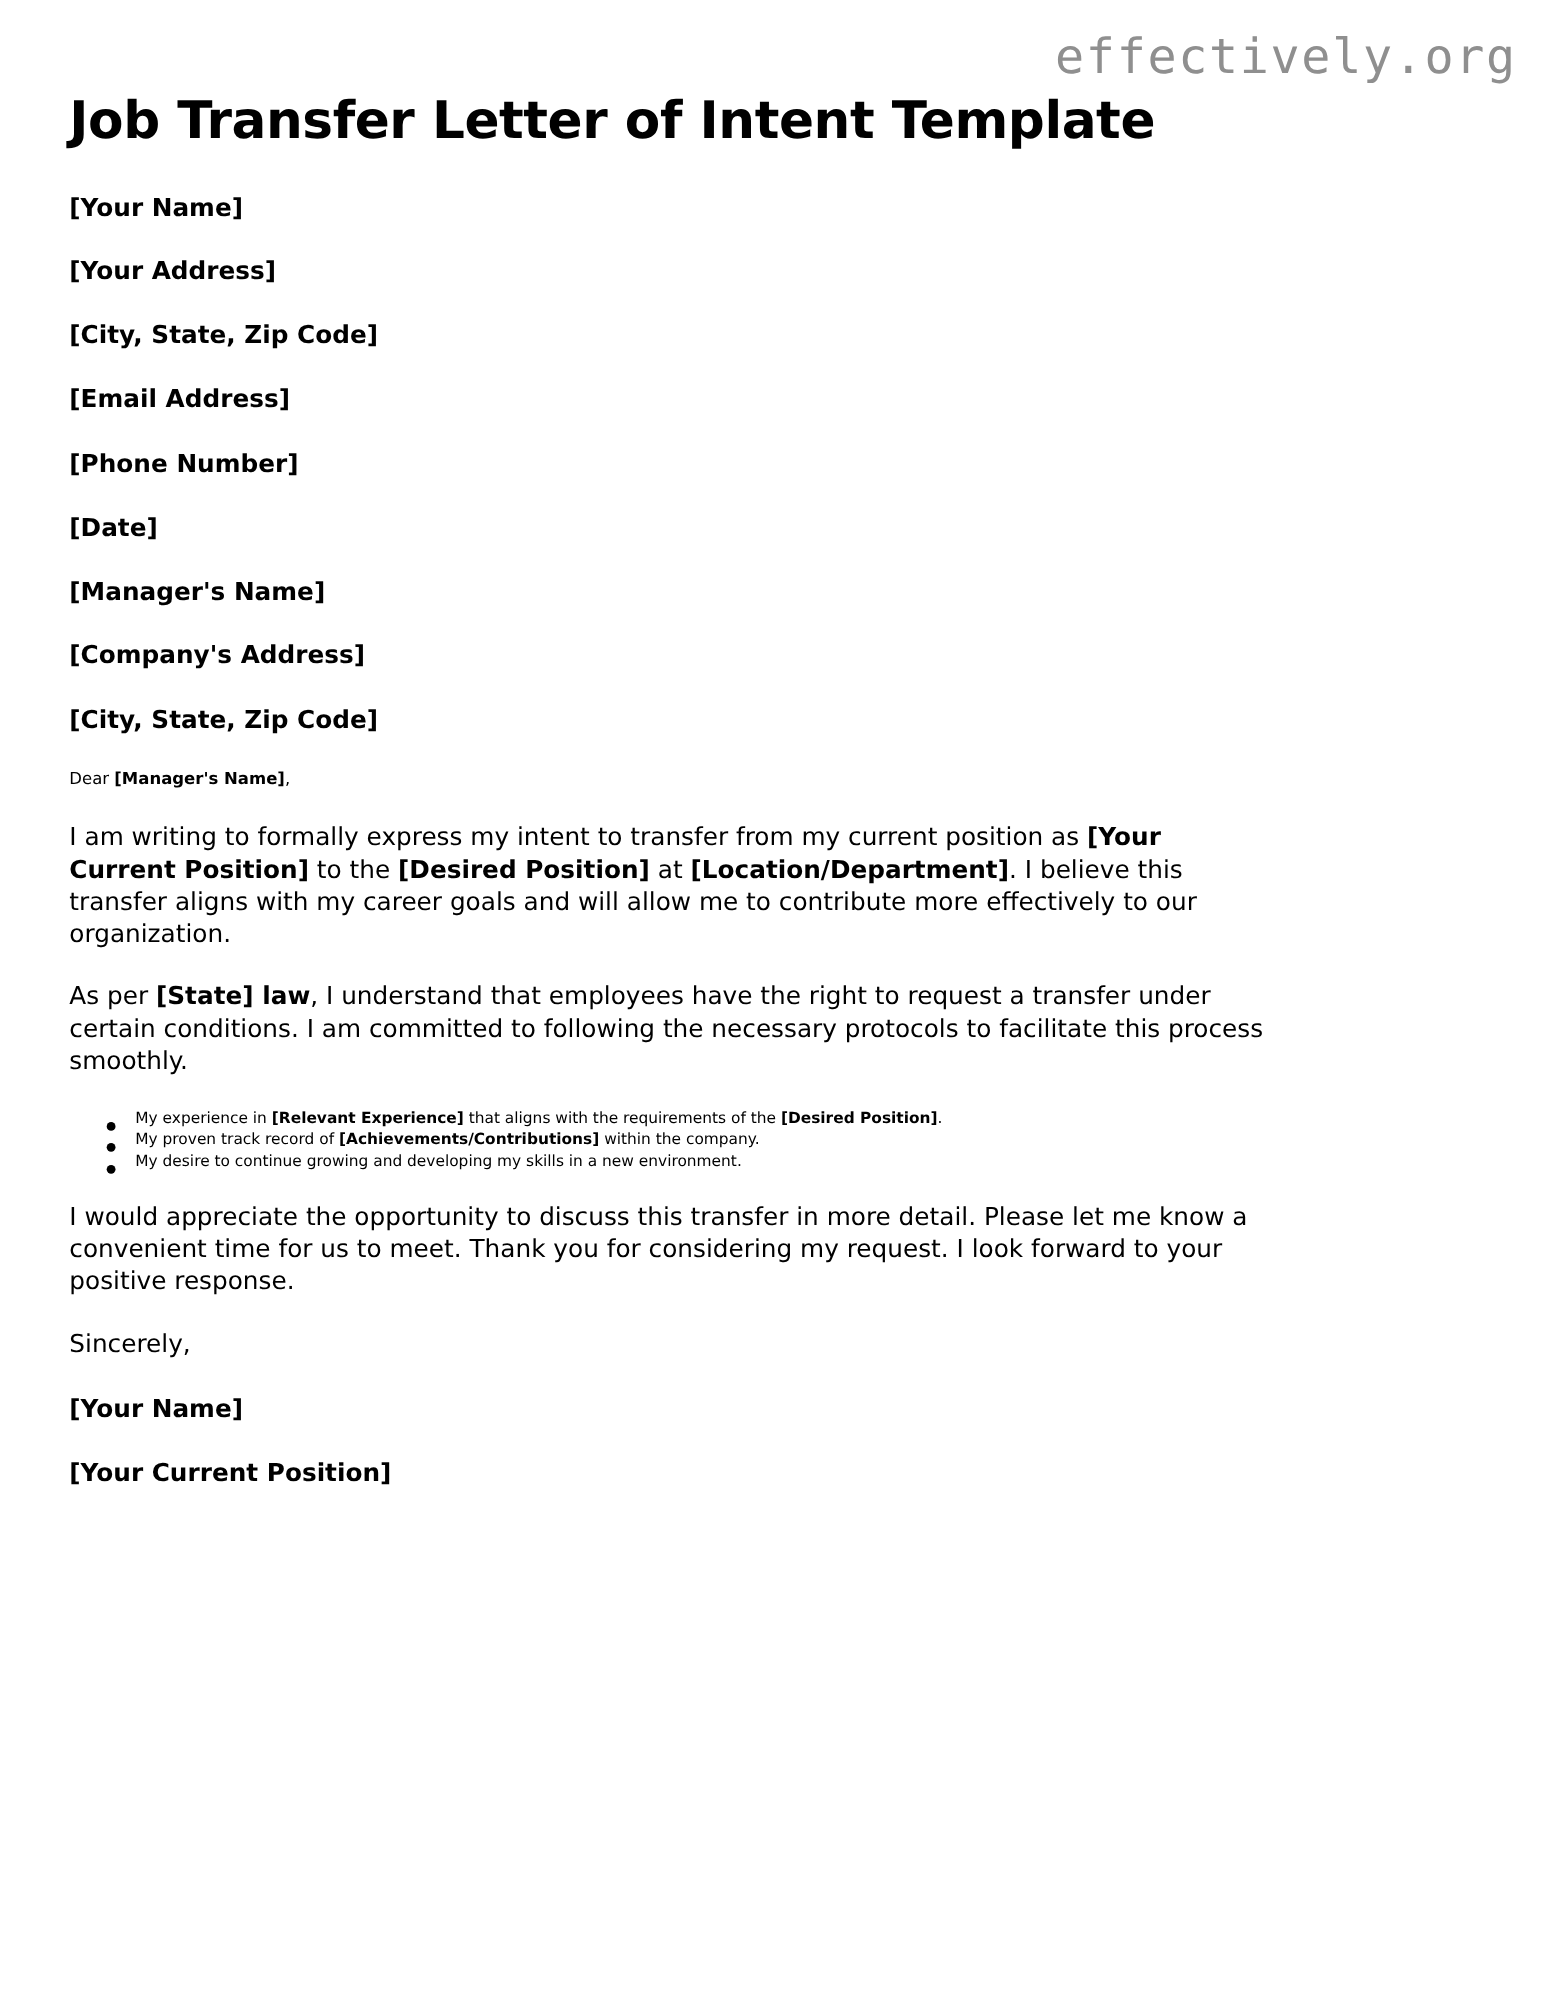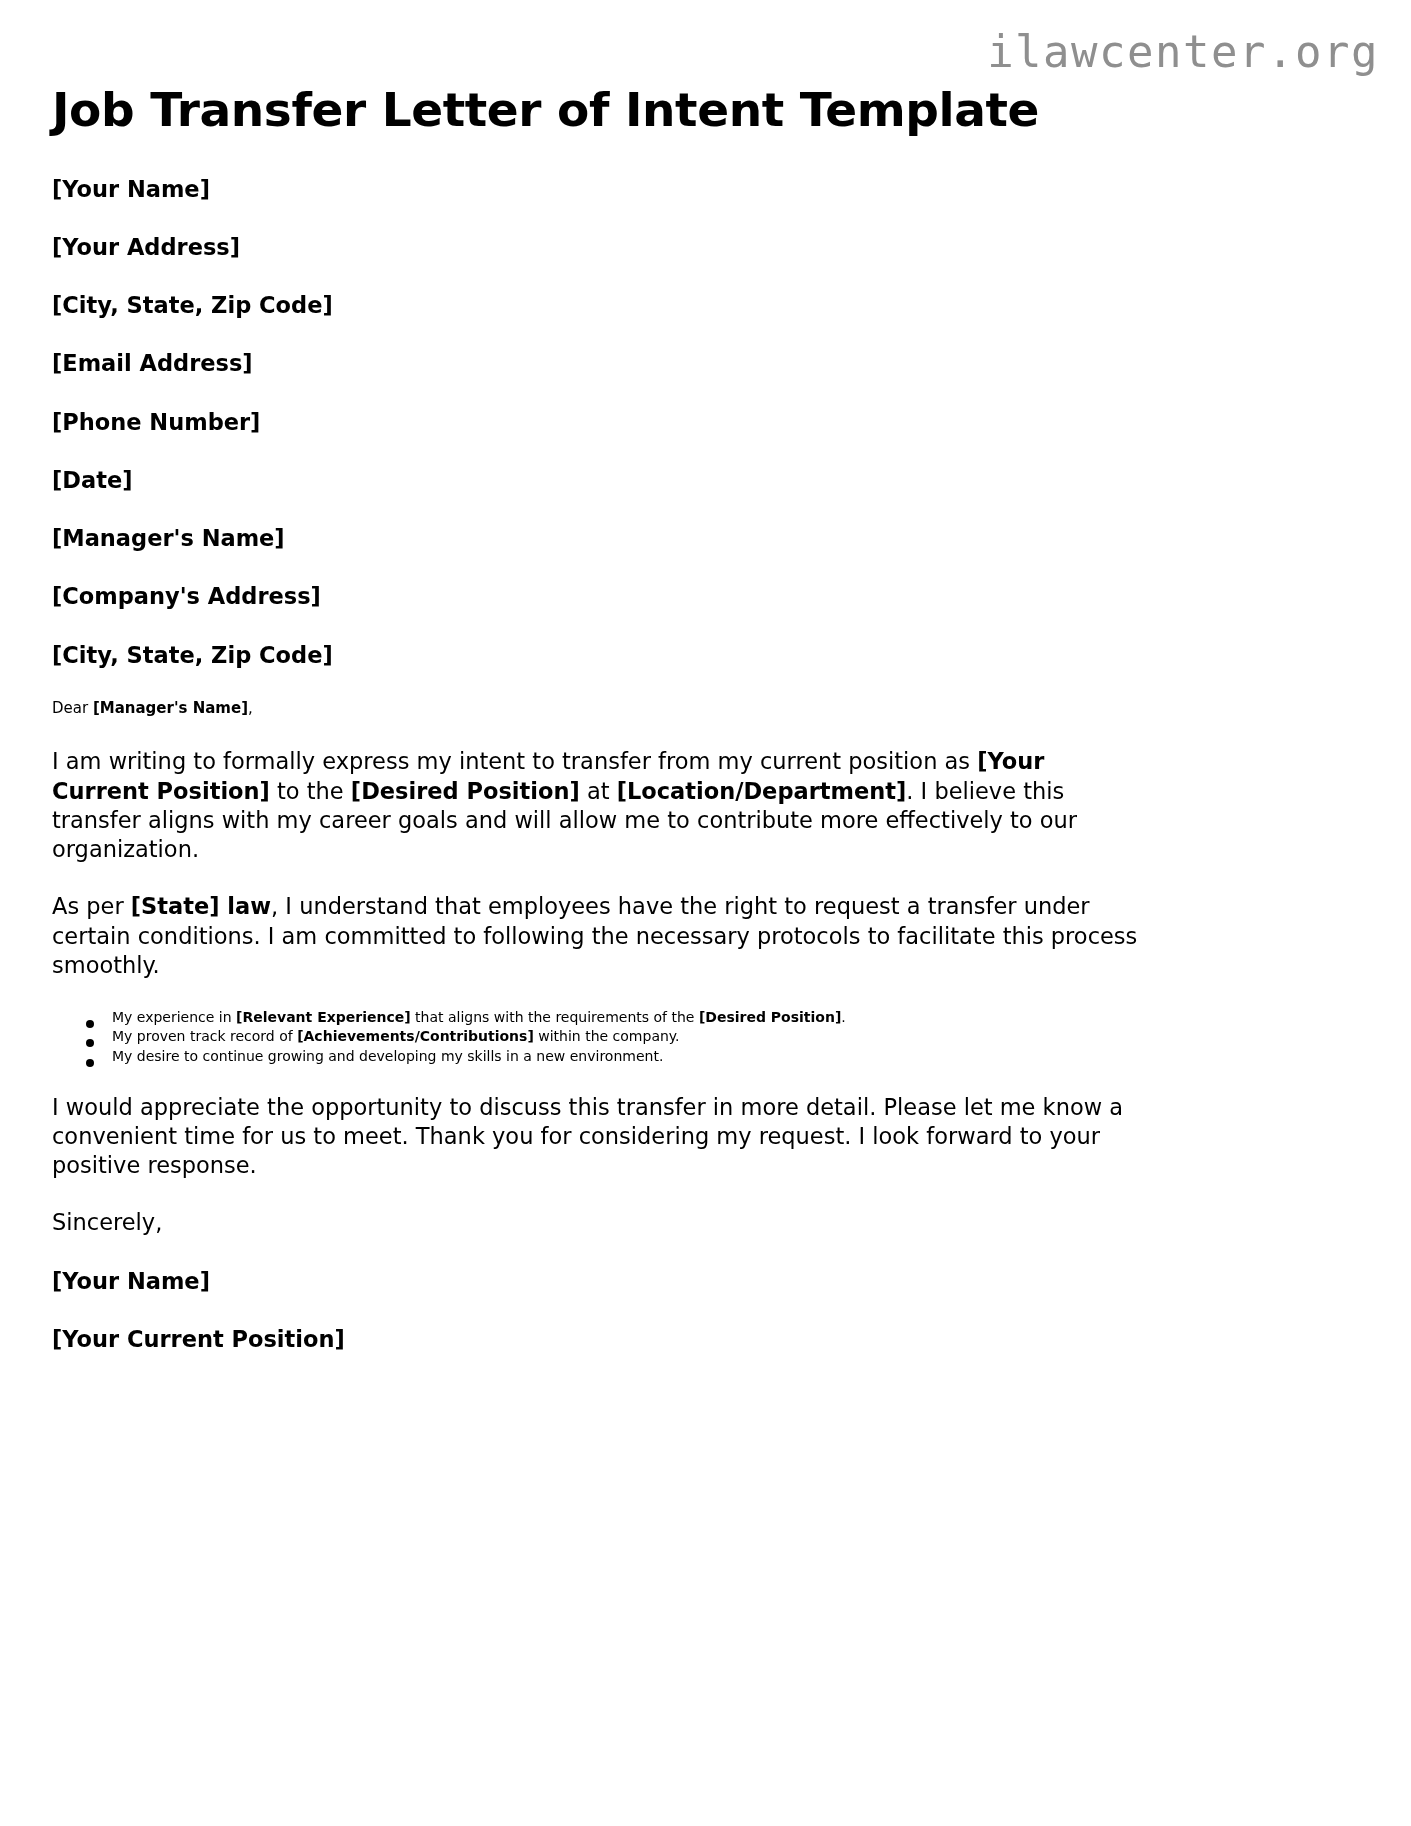--- a/index.html
+++ b/index.html
@@ -27,21 +27,21 @@
     font-family: "DejaVu Sans Mono", monospace;
     font-size: 44px;
     font-weight: 400;
     color: #8f8f8f;
     letter-spacing: 1.5px;
     white-space: nowrap;
     line-height: 1;
   }
   .content {
     position: absolute;
-    left: 52px;
+    left: 63px;
     top: 84px;
     width: 1090px;
   }
   .doc-title {
     font-size: 47px;
     font-weight: bold;
     line-height: 1.12;
     margin: 0 0 38px 0;
     letter-spacing: -0.4px;
     white-space: nowrap;
@@ -100,21 +100,21 @@
     font-weight: bold;
     line-height: 1.3;
     margin: 0 0 29px 0;
   }
 </style>
 </head>
 <body>
 
 <div class="page">
 
-  <div class="watermark">ilawcenter.org</div>
+  <div class="watermark">effectively.org</div>
 
   <div class="content">
 
     <h1 class="doc-title">Job Transfer Letter of Intent Template</h1>
 
     <div class="addr-line">[Your Name]</div>
     <div class="addr-line">[Your Address]</div>
     <div class="addr-line">[City, State, Zip Code]</div>
     <div class="addr-line">[Email Address]</div>
     <div class="addr-line">[Phone Number]</div>

